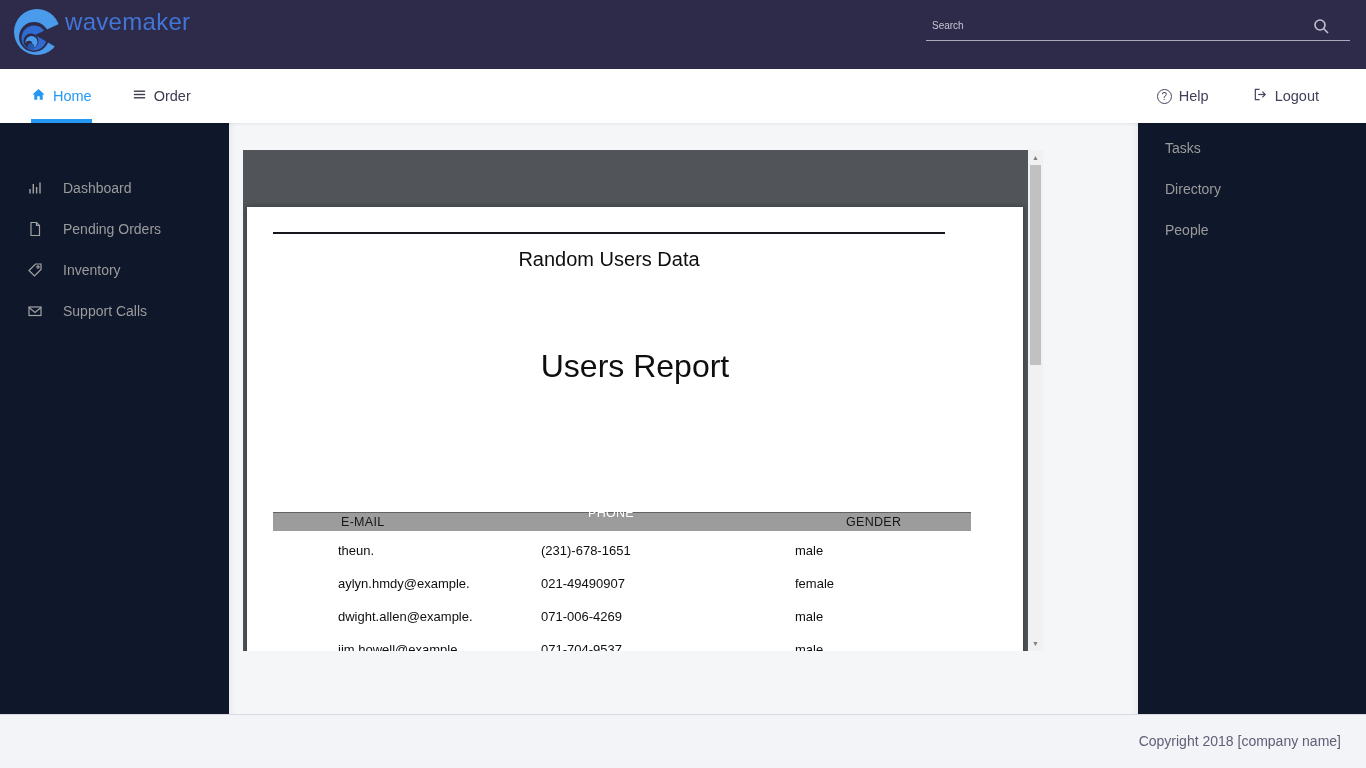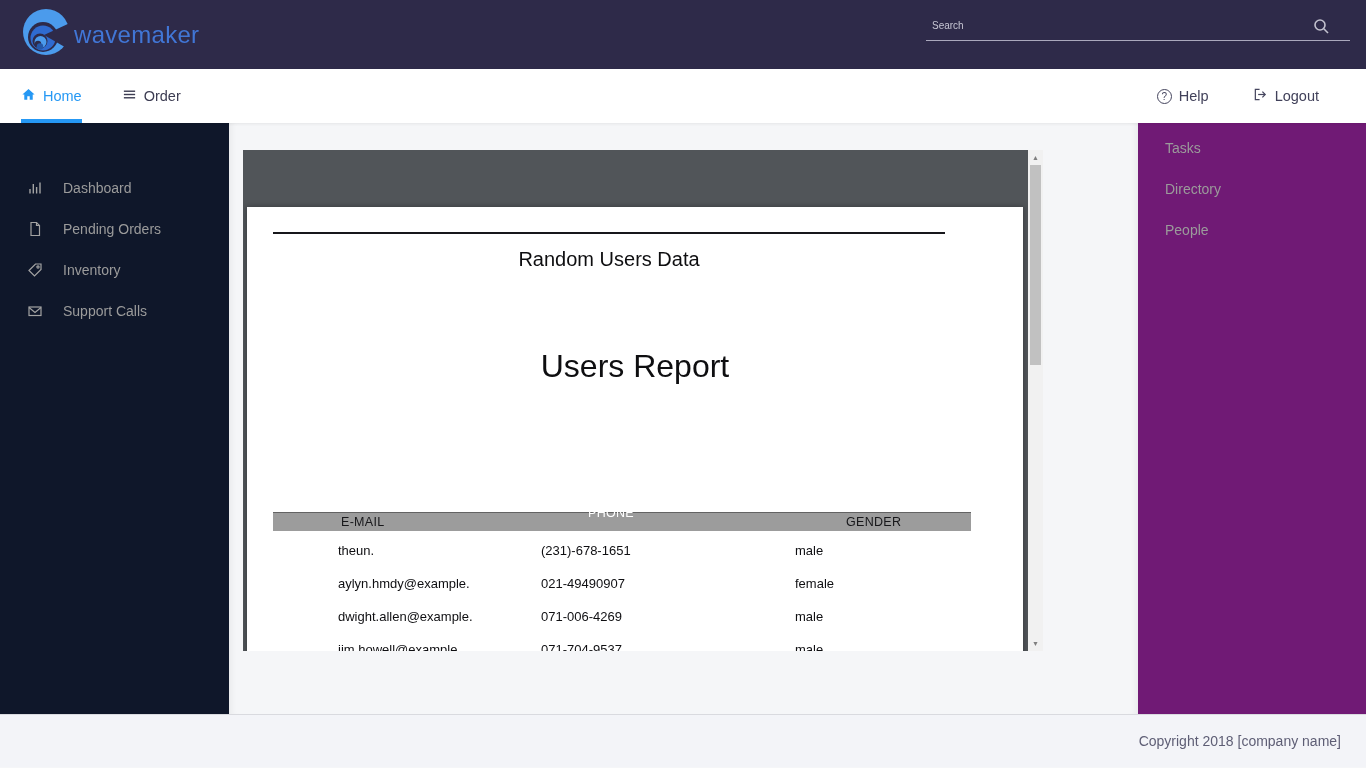--- a/index.html
+++ b/index.html
@@ -1,48 +1,48 @@
 <!DOCTYPE html>
 <html><head>
 <meta charset="utf-8">
 <style>
   * { margin:0; padding:0; box-sizing:border-box; }
   html,body { width:1366px; height:768px; overflow:hidden; font-family:"Liberation Sans", sans-serif; background:#f5f6f8; }
 
   
   .topbar { height:69px; background:#2e2a49; position:relative; display:flex; align-items:center; }
-  .brand { display:flex; align-items:center; padding-left:11px;margin-left:9px; }
+  .brand { display:flex; align-items:flex-start; padding-left:11px; }
   .brand-name { color:#4176d6; font-size:24px; margin-left:4px; letter-spacing:.3px; }
   .search-wrap { position:absolute; right:16px; top:13px; width:424px; }
   .search-input { width:100%; background:transparent; border:none; border-bottom:1px solid #aaa8bc;
                   color:#fdba74; font-size:10px; padding:7px 34px 9px 6px; outline:none; }
   .search-input::placeholder { color:#c7c6d4; }
   .search-icon { position:absolute; right:20px; top:5px; }
 
   
   .navbar { height:54px; background:#fff; display:flex; align-items:stretch; position:relative;
             box-shadow:0 1px 3px rgba(0,0,0,.07); z-index:2; }
-  .tabs { display:flex; padding-left:21px; }
+  .tabs { display:flex; padding-left:31px; }
   .tab { display:flex; align-items:center; gap:7px; position:relative; margin-right:40px;
          font-size:14.5px; color:#3c3c52; cursor:pointer; }
   .tab.active { color:#2598f4; }
   .tab.active::after { content:""; position:absolute; left:0; right:0; bottom:0; height:4px; background:#2598f4; }
   .nav-actions { margin-left:auto; display:flex; align-items:center; gap:44px; padding-right:47px; }
   .nav-action { display:flex; align-items:center; gap:7px; font-size:14.5px; color:#41415a; cursor:pointer; }
   .help-circle { display:inline-flex; width:15px; height:15px; border:1.2px solid #45455e; border-radius:50%;
                  font-size:10px; color:#45455e; align-items:center; justify-content:center; }
 
   
   .content { display:flex; height:591px; background:#f5f6f8; }
   .sidebar-left { width:229px; background:#0f172a; padding-top:44px; }
   .side-item { display:flex; align-items:center; height:41px; padding-left:27px; color:#9b9b9b; font-size:14px; cursor:pointer; }
   .side-item .ic { width:16px; height:16px; margin-right:20px; display:inline-flex; }
   .main { flex:1; position:relative;
           box-shadow:inset 7px 0 7px -5px rgba(0,0,0,.06), inset -7px 0 7px -5px rgba(0,0,0,.06); }
-  .sidebar-right { width:228px; background:#701a75; padding-top:4px; }
+  .sidebar-right { width:228px; background:#0f172a; padding-top:4px; }
   .right-item { height:41px; display:flex; align-items:center; padding-left:27px; color:#9b9b9b; font-size:14px; cursor:pointer; }
 
   
   .viewer { position:absolute; left:14px; top:27px; width:800px; height:501px; overflow:hidden; }
   .doc-area { position:absolute; left:0; top:0; width:785px; height:501px; background:#515559; }
   .page { position:absolute; left:4px; top:57px; width:776px; height:600px; background:#fff;
           box-shadow:0 0 6px rgba(0,0,0,.35); }
   .page-hr { position:absolute; left:26px; top:25px; width:672px; height:2px; background:#17171b; }
   .doc-title { position:absolute; left:26px; top:41px; width:672px; text-align:center; font-size:20px; color:#0e0e10; }
   .doc-subtitle { position:absolute; left:0; top:141px; width:776px; text-align:center; font-size:32px; color:#0e0e10; }

